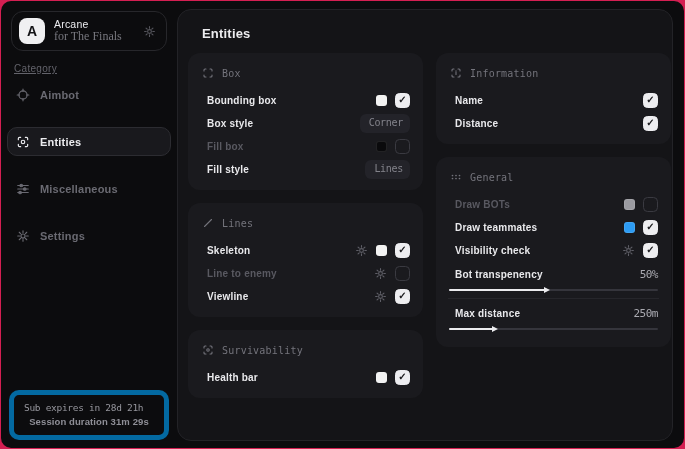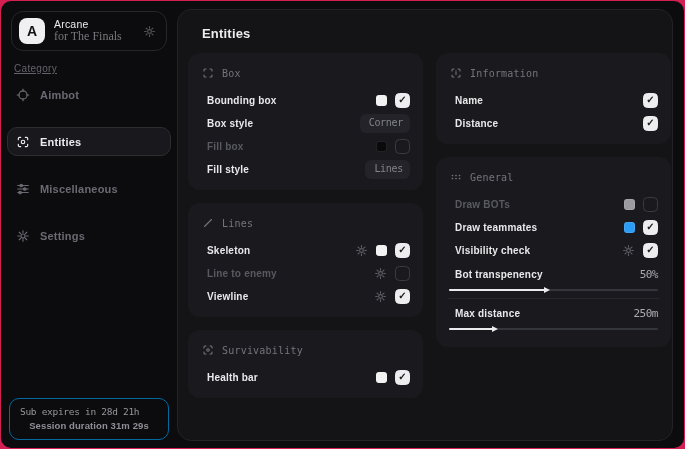--- a/index.html
+++ b/index.html
@@ -39,21 +39,21 @@
   .nav-item {
     height: 29px; display: flex; align-items: center; gap: 10px;
     padding: 0 8px; border-radius: 10px; border: 1px solid transparent;
     color: #6a6a72; font-size: 11px; font-weight: 600; letter-spacing: .2px;
     cursor: pointer; background: transparent; text-align: left;
   }
   .nav-item.active { background: #19191d; border-color: #2c2c31; color: #ececef; }
   .nav-item .nav-icon { display: flex; }
   .sub-box {
     position: absolute; left: 8px; right: 8px; bottom: 8px;
-    border: 1px solid #0369a1; border-radius: 10px;
+    border: 5px solid #0369a1; border-radius: 10px;
     padding: 7px 10px 8px;
   }
   .sub-line1 { font-family: "DejaVu Sans Mono", monospace; font-size: 9.5px; color: #96969d; letter-spacing: -0.3px; }
   .sub-line2 { margin-top: 3px; font-size: 9.5px; font-weight: 700; color: #8f8f97; letter-spacing: .1px; text-align: center; }
   
   .panel {
     flex: 1; margin: 8px 11px 7px 0;
     background: #141417; border: 1px solid #232327; border-radius: 14px;
     overflow: hidden;
   }

